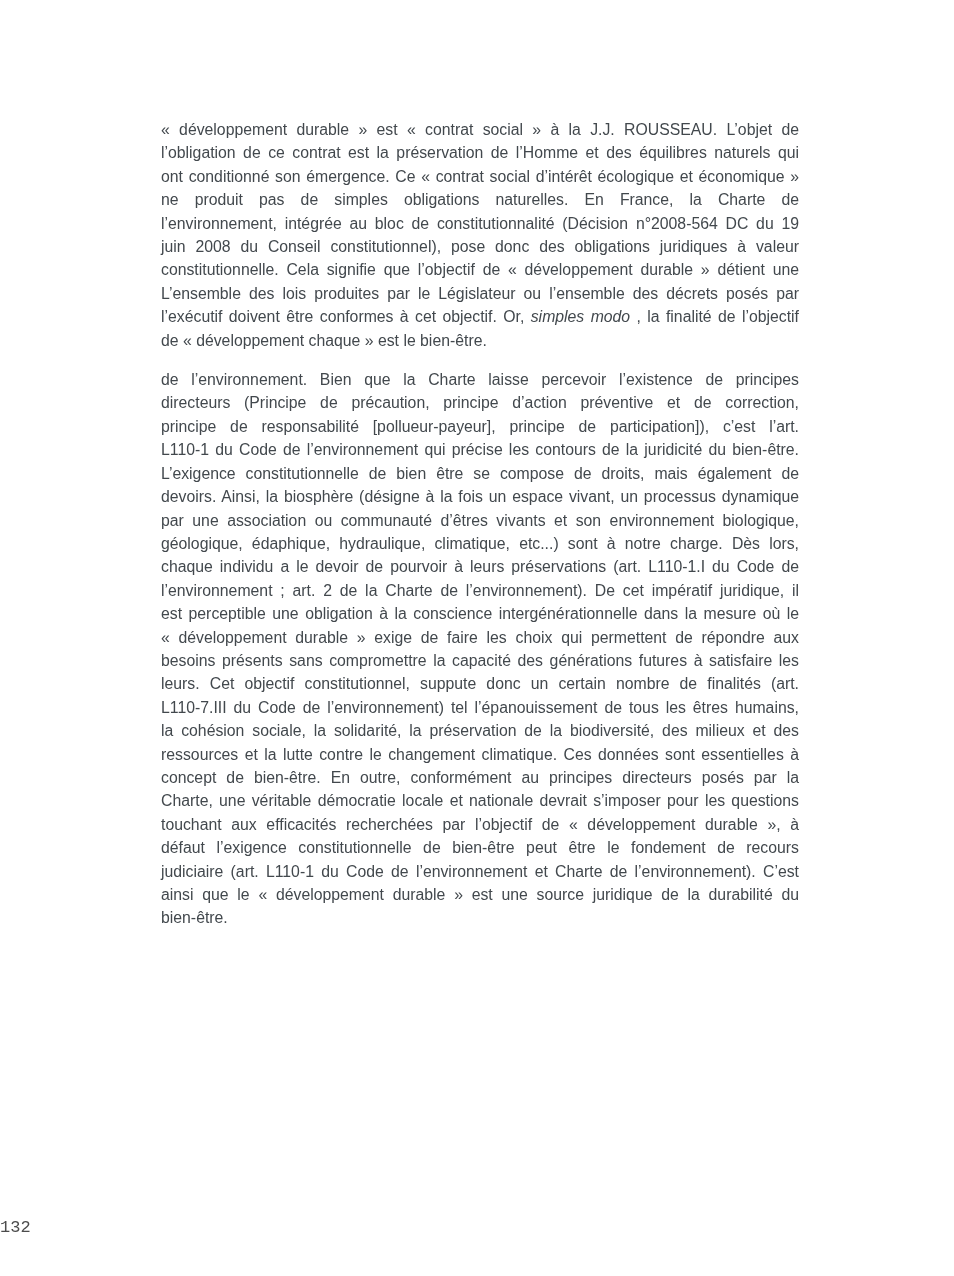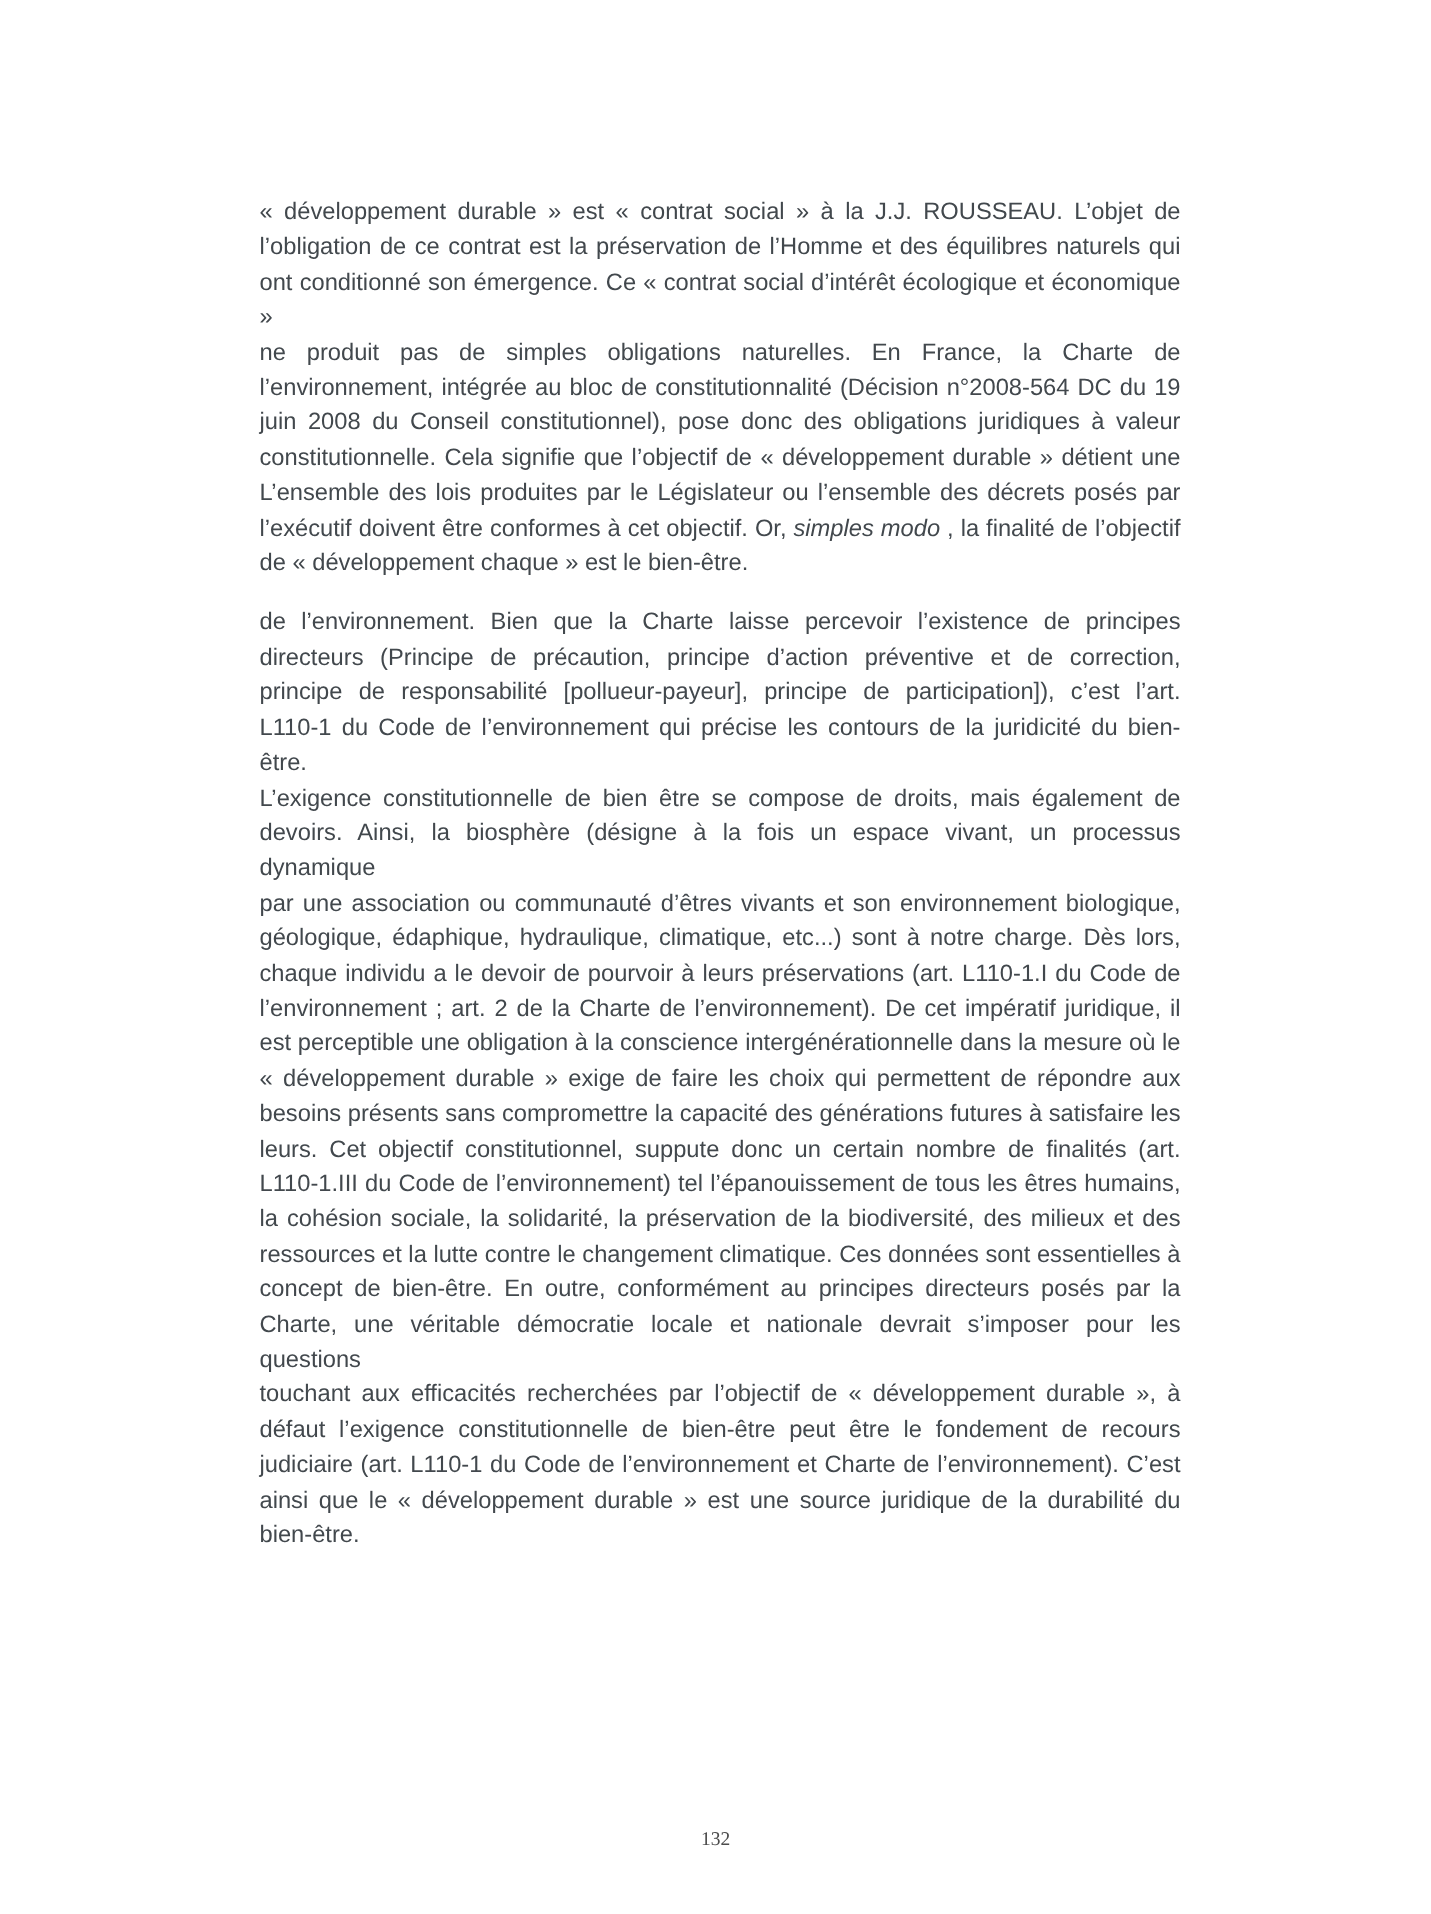--- a/index.html
+++ b/index.html
@@ -22,21 +22,21 @@
   .text-block {
     position: absolute;
     left: 157px;
     top: 114px;
     width: 646px;
     color: var(--text-color);
     font-size: 15.8px;
     line-height: 23.4px;
   }
   .para {
-    margin: 16px;
+    margin: 4px;
   }
   .para + .para {
     margin-top: 16px;
   }
   .line {
     text-align: justify;
     text-align-last: justify;
     white-space: normal;
   }
   .para .line:last-child {
@@ -50,23 +50,23 @@
     line-height: 0;
     vertical-align: baseline;
     position: relative;
     top: -0.45em;
   }
   .page-number {
     position: absolute;
     top: 1218px;
     left: 0;
     width: 100%;
-    text-align: center;
-    font-family: Liberation Serif, serif;
-    font-size: 13px;
+    text-align: left;
+    font-family: Liberation Mono, monospace;
+    font-size: 17px;
     color: var(--pagenum-color);
   }
 </style>
 </head>
 <body>
 
 <div class="text-block">
   <div class="para">
       <div class="line"><span>« développement durable » est « contrat social » à la J.J. ROUSSEAU. L’objet de</span></div>
       <div class="line"><span>l’obligation de ce contrat est la préservation de l’Homme et des équilibres naturels qui</span></div>
@@ -87,21 +87,21 @@
       <div class="line"><span>L’exigence constitutionnelle de bien être se compose de droits, mais également de</span></div>
       <div class="line"><span>devoirs. Ainsi, la biosphère (désigne à la fois un espace vivant, un processus dynamique</span></div>
       <div class="line"><span>par une association ou communauté d’êtres vivants et son environnement biologique,</span></div>
       <div class="line"><span>géologique, édaphique, hydraulique, climatique, etc...) sont à notre charge. Dès lors,</span></div>
       <div class="line"><span>chaque individu a le devoir de pourvoir à leurs préservations (art. L110-1.I du Code de</span></div>
       <div class="line"><span>l’environnement ; art. 2 de la Charte de l’environnement). De cet impératif juridique, il</span></div>
       <div class="line"><span>est perceptible une obligation à la conscience intergénérationnelle dans la mesure où le</span></div>
       <div class="line"><span>« développement durable » exige de faire les choix qui permettent de répondre aux</span></div>
       <div class="line"><span>besoins présents sans compromettre la capacité des générations futures à satisfaire les</span></div>
       <div class="line"><span>leurs. Cet objectif constitutionnel, suppute donc un certain nombre de finalités (art.</span></div>
-      <div class="line"><span>L110-1.III du Code de l’environnement) tel l’épanouissement de tous les êtres humains,</span></div>
+      <div class="line"><span>L110-7.III du Code de l’environnement) tel l’épanouissement de tous les êtres humains,</span></div>
       <div class="line"><span>la cohésion sociale, la solidarité, la préservation de la biodiversité, des milieux et des</span></div>
       <div class="line"><span>ressources et la lutte contre le changement climatique. Ces données sont essentielles à</span></div>
       <div class="line"><span>concept de bien-être. En outre, conformément au principes directeurs posés par la</span></div>
       <div class="line"><span>Charte, une véritable démocratie locale et nationale devrait s’imposer pour les questions</span></div>
       <div class="line"><span>touchant aux efficacités recherchées par l’objectif de « développement durable », à</span></div>
       <div class="line"><span>défaut l’exigence constitutionnelle de bien-être peut être le fondement de recours</span></div>
       <div class="line"><span>judiciaire (art. L110-1 du Code de l’environnement et Charte de l’environnement). C’est</span></div>
       <div class="line"><span>ainsi que le « développement durable » est une source juridique de la durabilité du</span></div>
       <div class="line"><span>bien-être.</span></div>
     </div>

